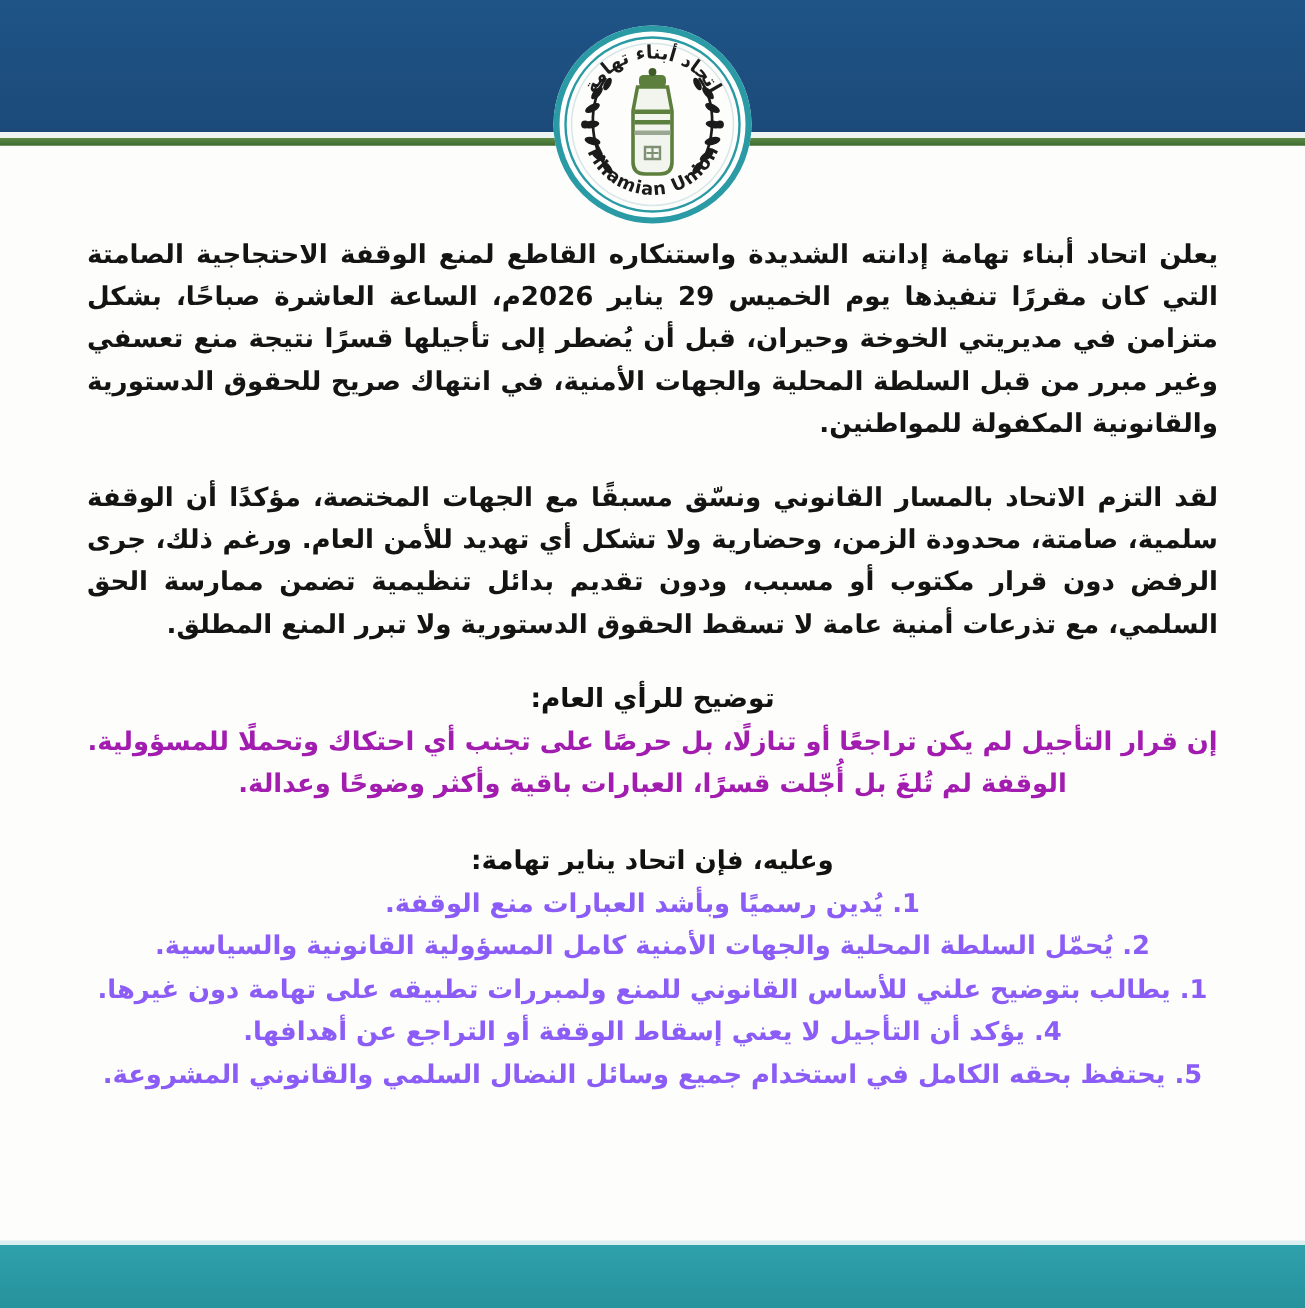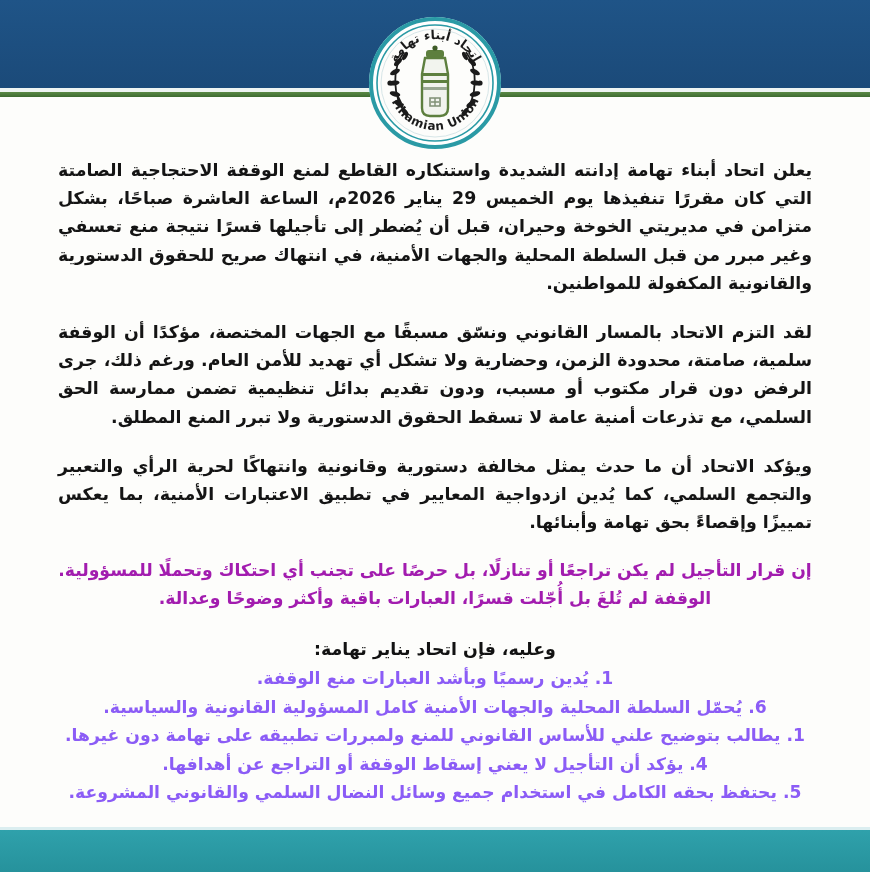--- a/index.html
+++ b/index.html
@@ -219,34 +219,34 @@
     </svg>
   </div>
 
   <div class="content">
 
 
     <p class="para">يعلن اتحاد أبناء تهامة إدانته الشديدة واستنكاره القاطع لمنع الوقفة الاحتجاجية الصامتة التي كان مقررًا تنفيذها يوم الخميس 29 يناير 2026م، الساعة العاشرة صباحًا، بشكل متزامن في مديريتي الخوخة وحيران، قبل أن يُضطر إلى تأجيلها قسرًا نتيجة منع تعسفي وغير مبرر من قبل السلطة المحلية والجهات الأمنية، في انتهاك صريح للحقوق الدستورية والقانونية المكفولة للمواطنين.</p>
 
     <p class="para">لقد التزم الاتحاد بالمسار القانوني ونسّق مسبقًا مع الجهات المختصة، مؤكدًا أن الوقفة سلمية، صامتة، محدودة الزمن، وحضارية ولا تشكل أي تهديد للأمن العام. ورغم ذلك، جرى الرفض دون قرار مكتوب أو مسبب، ودون تقديم بدائل تنظيمية تضمن ممارسة الحق السلمي، مع تذرعات أمنية عامة لا تسقط الحقوق الدستورية ولا تبرر المنع المطلق.</p>
 
-    <p class="para">ويؤكد الاتحاد أن ما حدث يمثل مخالفة دستورية وقانونية وانتهاكًا لحرية الرأي والتعبير والتجمع السلمي، كما يُدين ازدواجية المعايير في تطبيق الاعتبارات الأمنية، بما يعكس تمييزًا وإقصاءً بحق تهامة وأبنائها.</p>
 
     <div>
+      <div class="section-head">توضيح للرأي العام:</div>
       <p class="centered-line">إن قرار التأجيل لم يكن تراجعًا أو تنازلًا، بل حرصًا على تجنب أي احتكاك وتحملًا للمسؤولية.</p>
       <p class="centered-line">الوقفة لم تُلغَ بل أُجّلت قسرًا، العبارات باقية وأكثر وضوحًا وعدالة.</p>
     </div>
 
     <div class="block-gap"></div>
 
     <div>
       <div class="list-head">وعليه، فإن اتحاد يناير تهامة:</div>
       <ol class="demands">
         <li>1. يُدين رسميًا وبأشد العبارات منع الوقفة.</li>
-        <li>6. يُحمّل السلطة المحلية والجهات الأمنية كامل المسؤولية القانونية والسياسية.</li>
+        <li>2. يُحمّل السلطة المحلية والجهات الأمنية كامل المسؤولية القانونية والسياسية.</li>
         <li>1. يطالب بتوضيح علني للأساس القانوني للمنع ولمبررات تطبيقه على تهامة دون غيرها.</li>
         <li>4. يؤكد أن التأجيل لا يعني إسقاط الوقفة أو التراجع عن أهدافها.</li>
         <li>5. يحتفظ بحقه الكامل في استخدام جميع وسائل النضال السلمي والقانوني المشروعة.</li>
       </ol>
     </div>
 
   </div>
 
   <div class="bottom-hairline"></div>
   <div class="bottom-band"></div>

